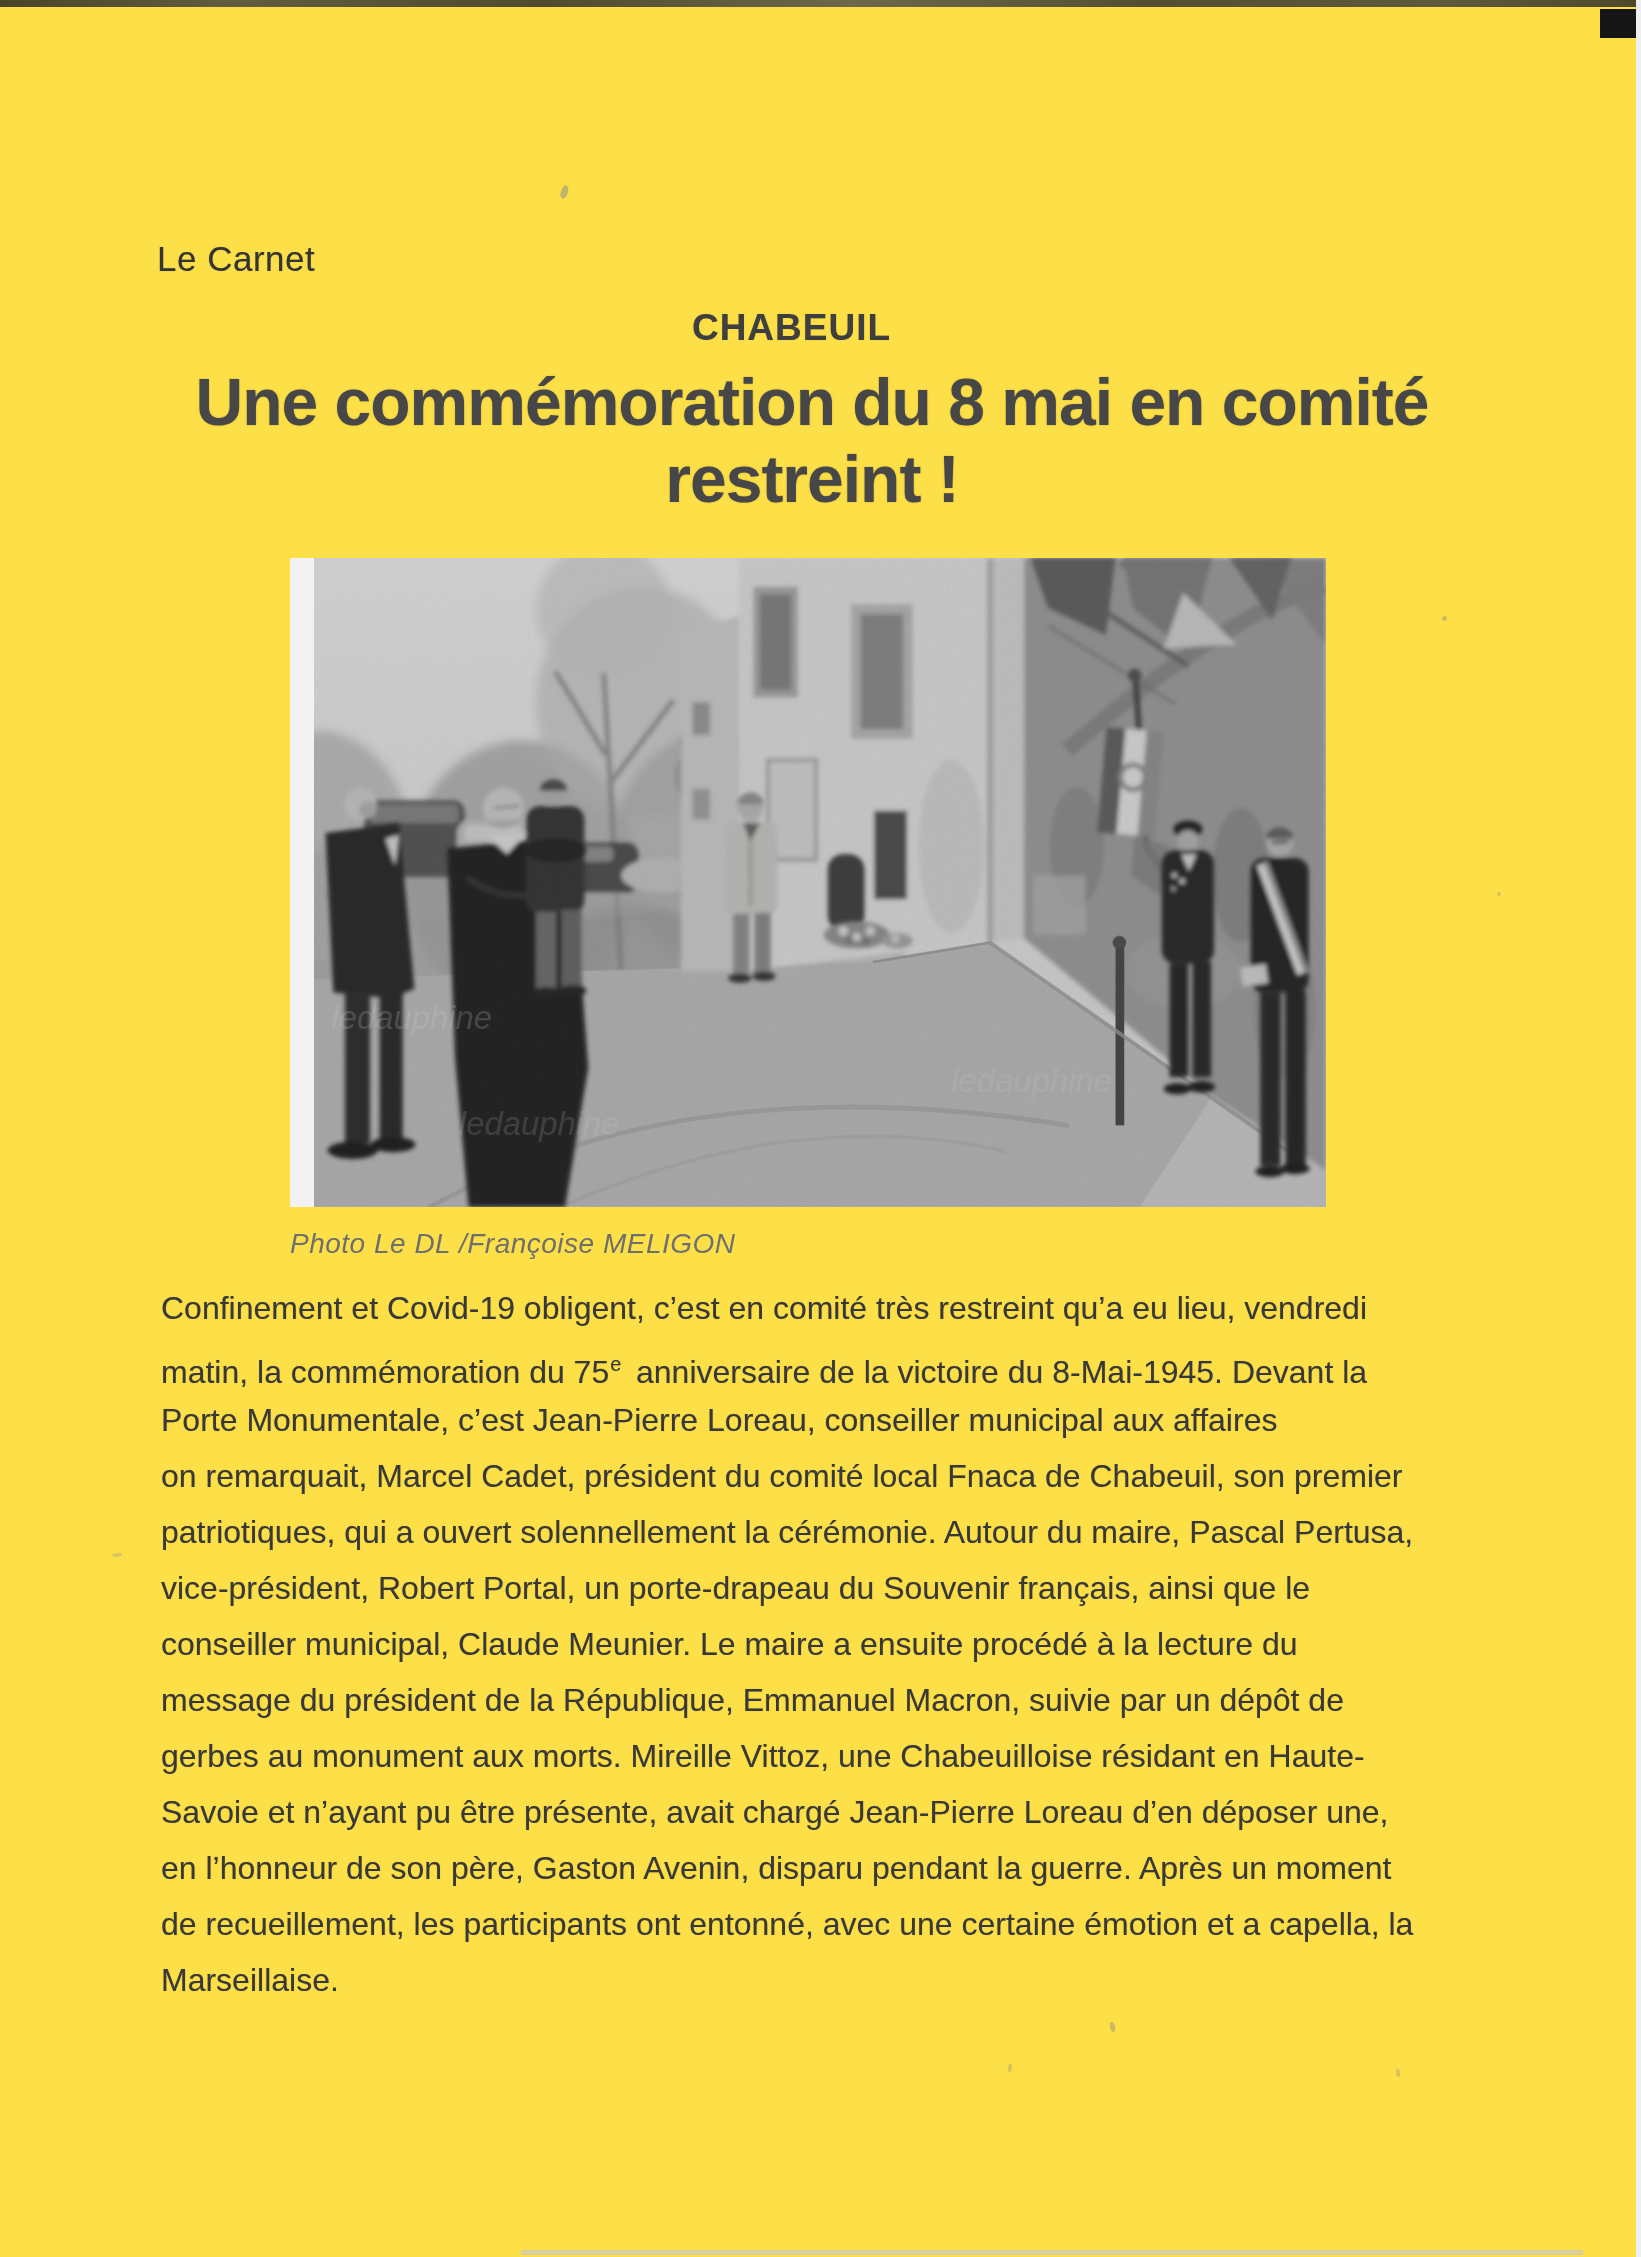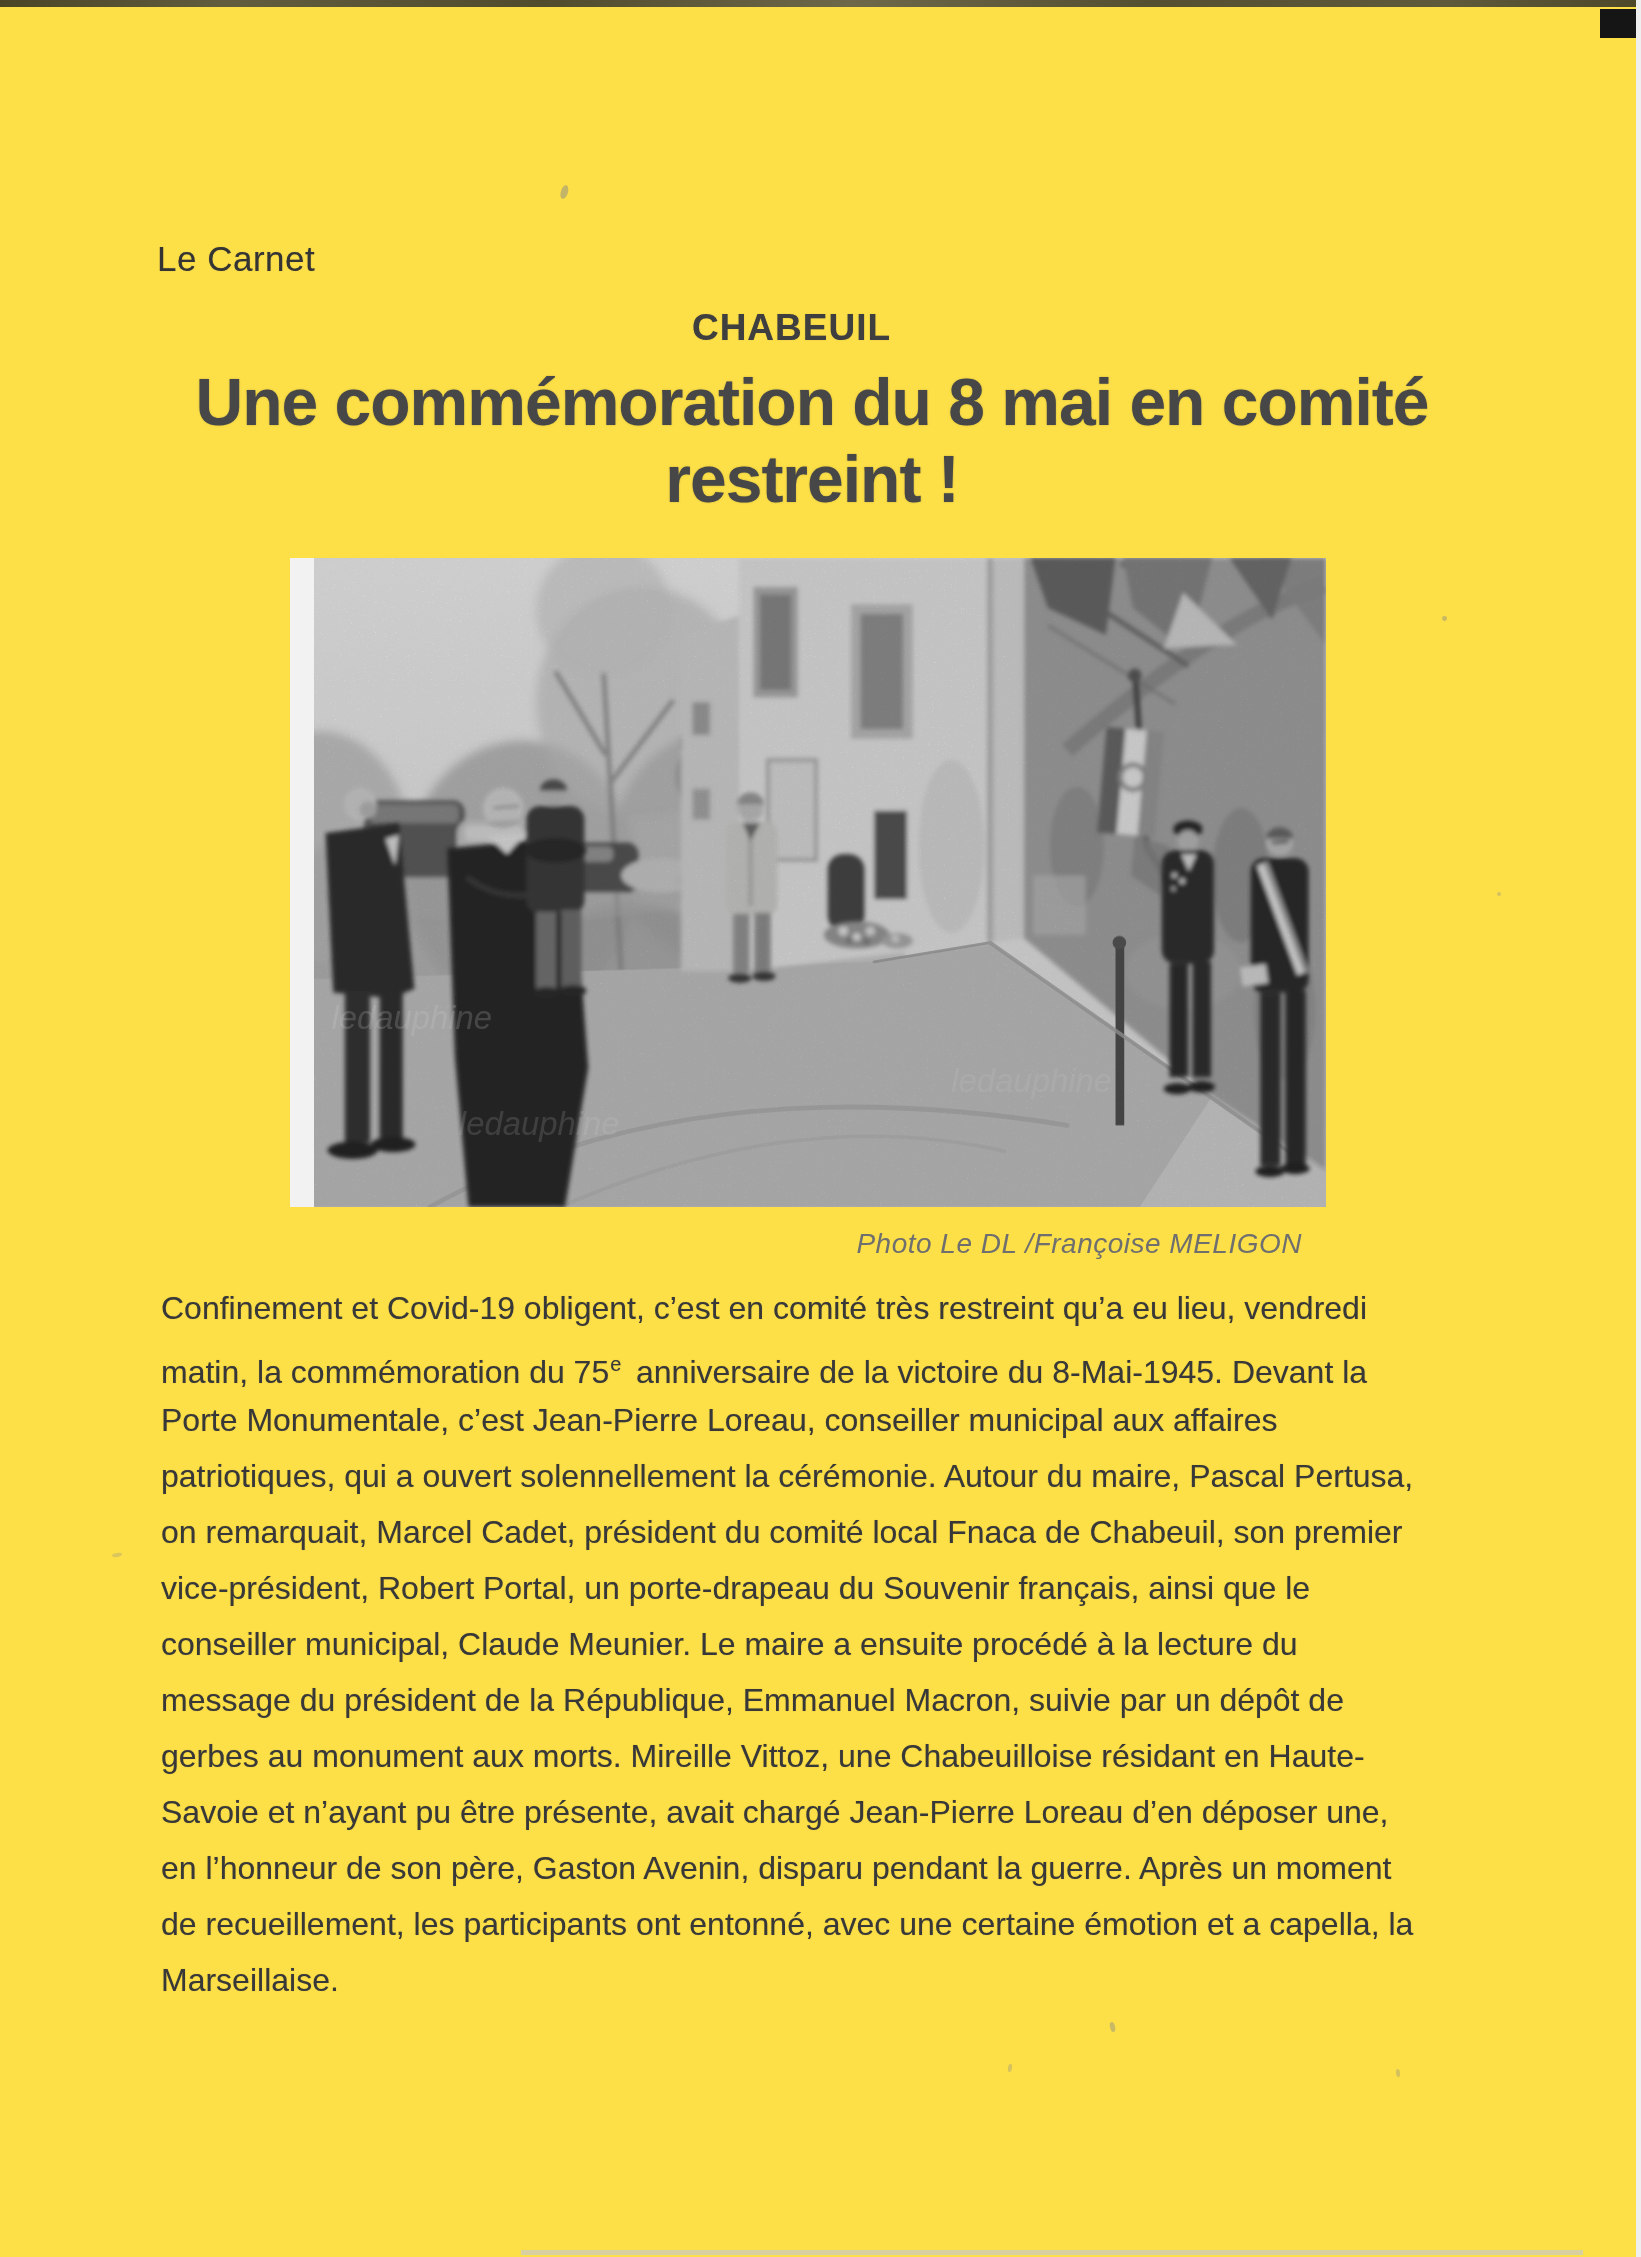--- a/index.html
+++ b/index.html
@@ -24,21 +24,21 @@
 
   .kicker{position:absolute;left:157px;top:239px;font-size:35px;color:#343434;letter-spacing:0.5px;
     text-shadow:0 0 1px rgba(52,52,52,.4);}
   .overline{position:absolute;left:0;top:307px;width:1583px;text-align:center;font-weight:bold;
     font-size:37px;color:#3f3f3f;letter-spacing:1px;text-shadow:0 0 1px rgba(63,63,63,.4);}
   .title{position:absolute;left:130px;top:348px;width:1332px;margin:16px;text-align:center;font-weight:bold;
     font-size:66px;line-height:77px;color:#474747;letter-spacing:-1px;text-shadow:0 0 1.9px rgba(70,70,70,.35);}
 
   .photo{position:absolute;left:290px;top:558px;width:1012px;height:649px;margin:0;overflow:hidden;background:#f2f2f2;padding-left:24px;}
   .photo svg{display:block;}
-  .caption{position:absolute;left:290px;top:1228px;width:1012px;text-align:right;font-style:italic;
+  .caption{position:absolute;left:290px;top:1228px;width:1012px;text-align:left;font-style:italic;
     font-size:28px;color:#6f6f6f;letter-spacing:0.5px;}
 
   .body{position:absolute;left:161px;top:1280px;width:1342px;font-size:32px;line-height:56px;color:#383838;
     text-shadow:0 0 1px rgba(56,56,56,.35);}
   .bline{white-space:nowrap;height:56px;}
   .sup{font-size:20px;vertical-align:super;margin:0 5.8px 0 1px;}
 </style>
 </head>
 <body>
 
@@ -277,22 +277,22 @@
       <rect width="1048" height="675" filter="url(#grainF)" opacity="0.16"></rect>
     </svg>
   </figure>
 
   <figcaption class="caption">Photo Le DL /Françoise MELIGON</figcaption>
 
   <article class="body">
     <div class="bline">Confinement et Covid-19 obligent, c’est en comité très restreint qu’a eu lieu, vendredi</div>
     <div class="bline"><span>matin, la commémoration du 75</span><sup class="sup">e</sup><span> anniversaire de la victoire du 8-Mai-1945. Devant la</span></div>
     <div class="bline">Porte Monumentale, c’est Jean-Pierre Loreau, conseiller municipal aux affaires</div>
+    <div class="bline">on remarquait, Marcel Cadet, président du comité local Fnaca de Chabeuil, son premier</div>
     <div class="bline">patriotiques, qui a ouvert solennellement la cérémonie. Autour du maire, Pascal Pertusa,</div>
-    <div class="bline">on remarquait, Marcel Cadet, président du comité local Fnaca de Chabeuil, son premier</div>
     <div class="bline">vice-président, Robert Portal, un porte-drapeau du Souvenir français, ainsi que le</div>
     <div class="bline">conseiller municipal, Claude Meunier. Le maire a ensuite procédé à la lecture du</div>
     <div class="bline">message du président de la République, Emmanuel Macron, suivie par un dépôt de</div>
     <div class="bline">gerbes au monument aux morts. Mireille Vittoz, une Chabeuilloise résidant en Haute-</div>
     <div class="bline">Savoie et n’ayant pu être présente, avait chargé Jean-Pierre Loreau d’en déposer une,</div>
     <div class="bline">en l’honneur de son père, Gaston Avenin, disparu pendant la guerre. Après un moment</div>
     <div class="bline">de recueillement, les participants ont entonné, avec une certaine émotion et a capella, la</div>
     <div class="bline">Marseillaise.</div>
   </article>
 

